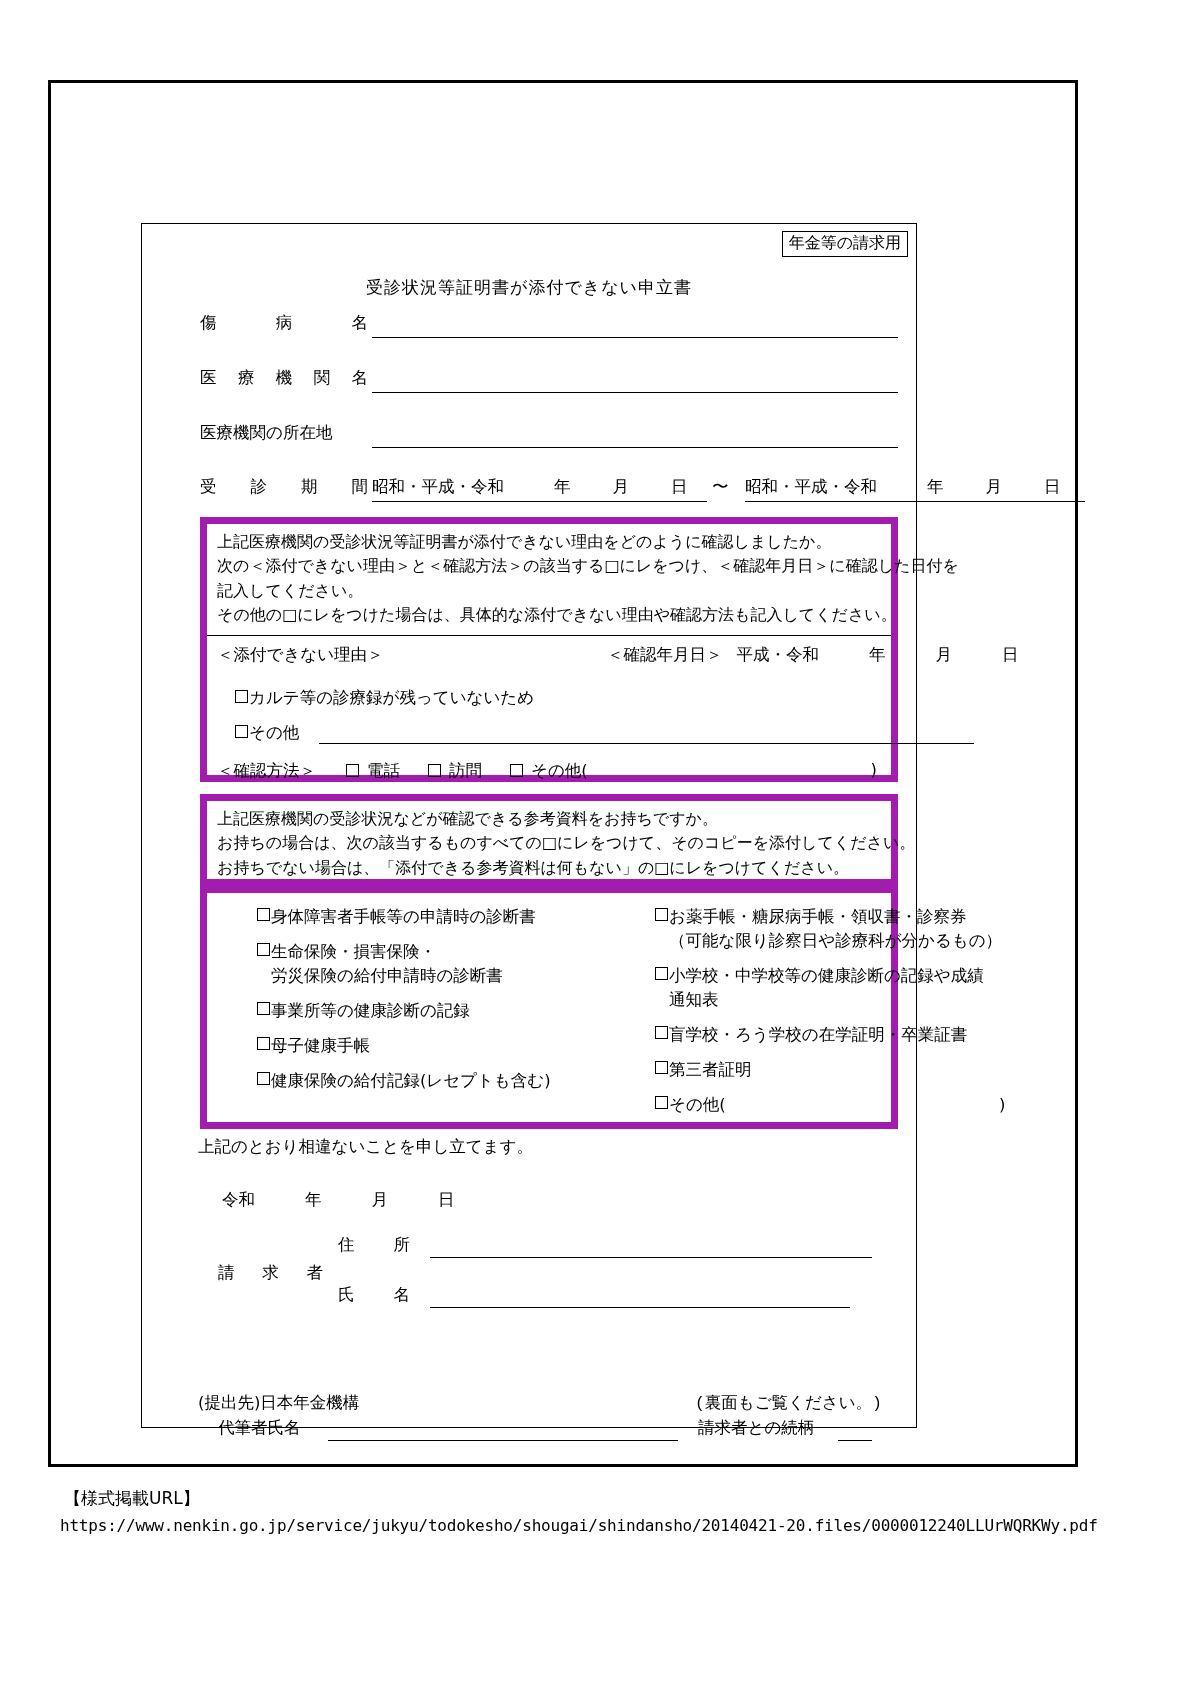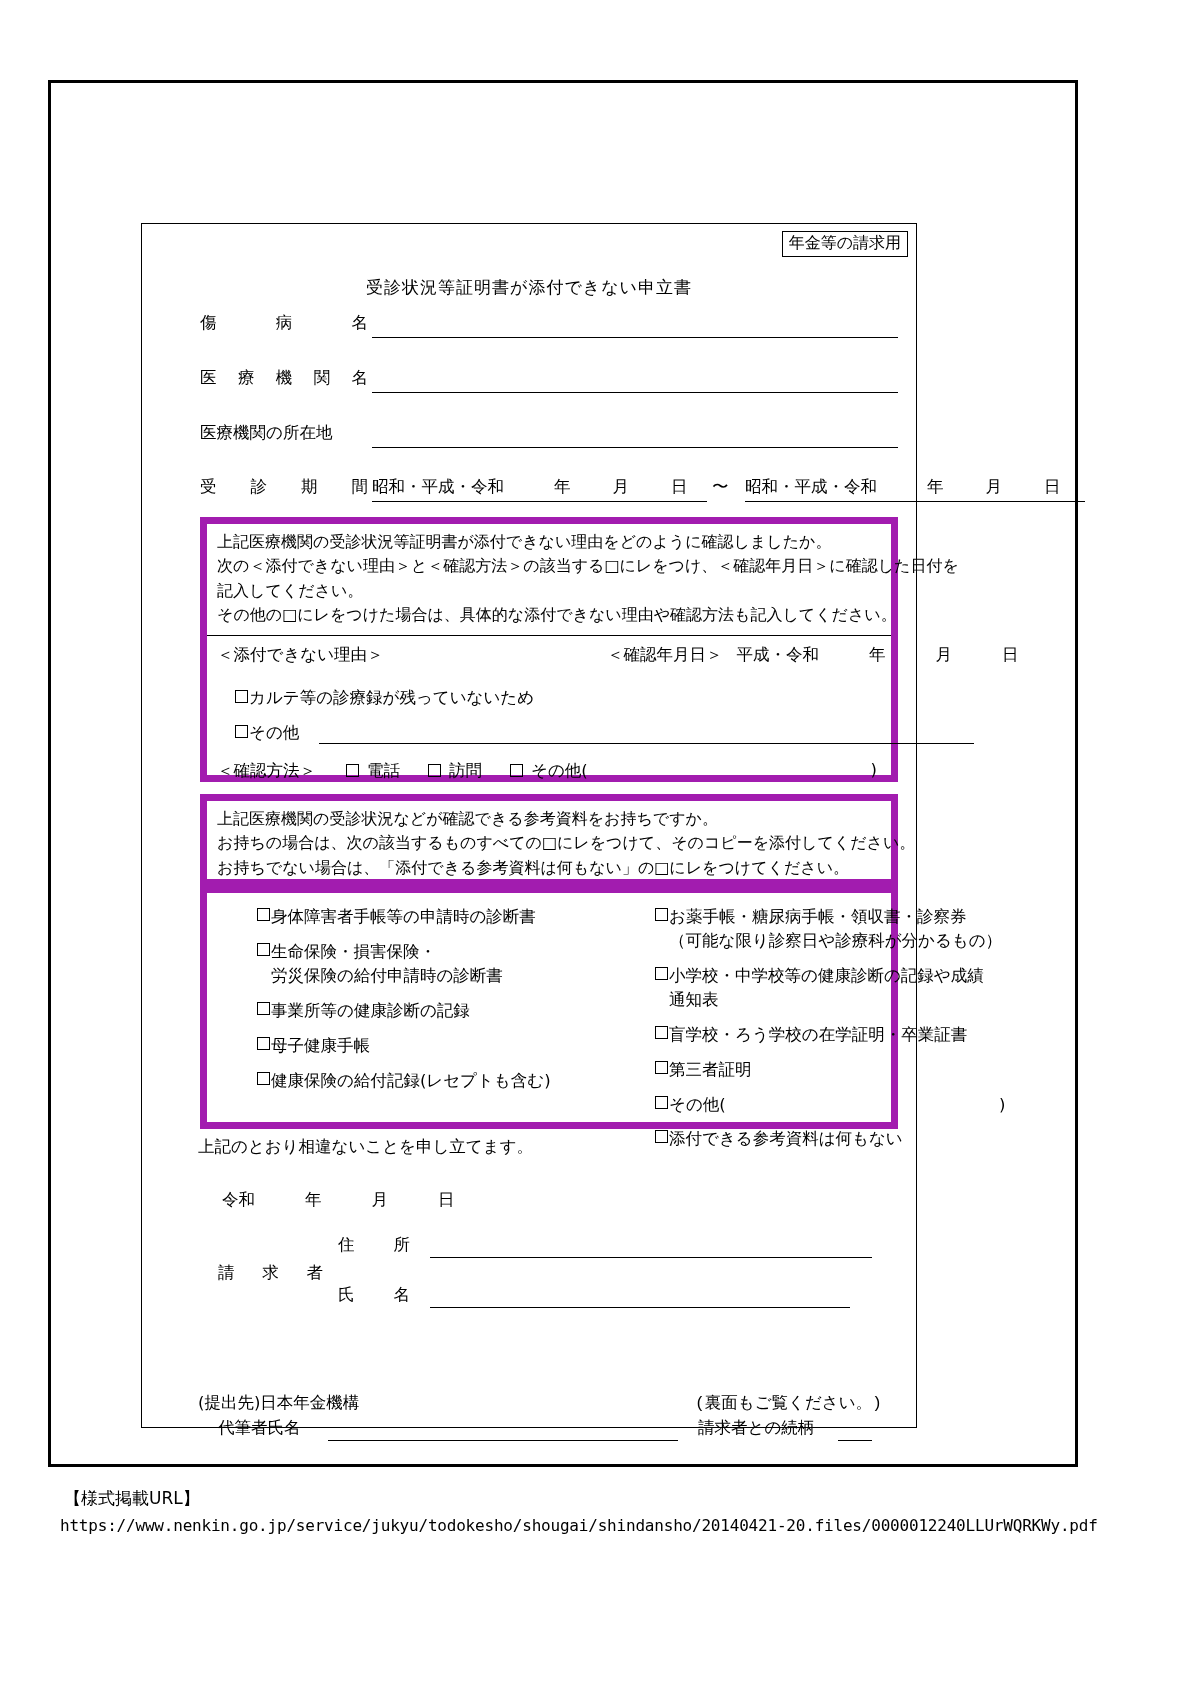--- a/index.html
+++ b/index.html
@@ -458,24 +458,20 @@
           <span class="cb"></span>
           <span>第三者証明</span>
         </div>
 
         <div class="ck">
           <span class="cb"></span>
           <span>その他(</span>
           <span class="ck-paren-end">)</span>
         </div>
 
-        <div class="ck">
-          <span class="cb"></span>
-          <span>添付できる参考資料は何もない</span>
-        </div>
       </div>
     </div>
 
     <div class="declaration" style="top:912px;">上記のとおり相違ないことを申し立てます。</div>
 
     <div class="date-line" style="top:965px;">
       <span>令和</span><span class="gap-lg"></span><span>年</span><span class="gap-lg"></span><span>月</span><span class="gap-lg"></span><span>日</span>
     </div>
 
     <div class="sig-block" style="top:1010px; height:80px;">

